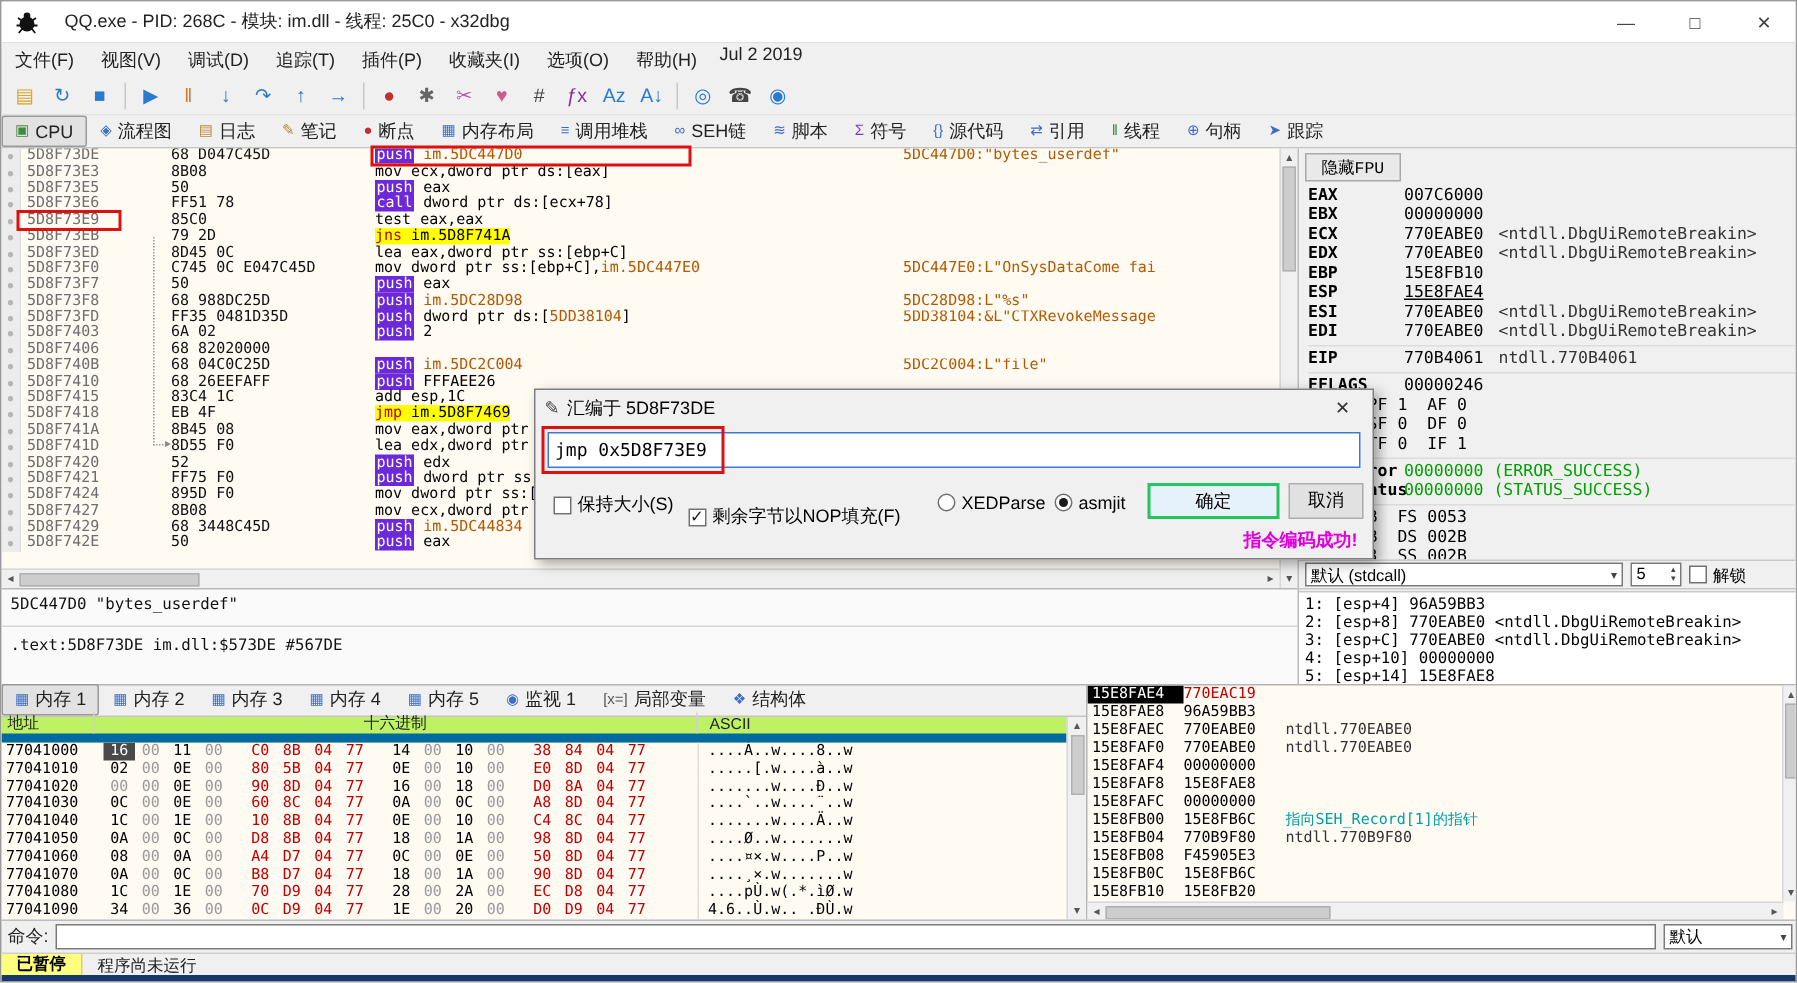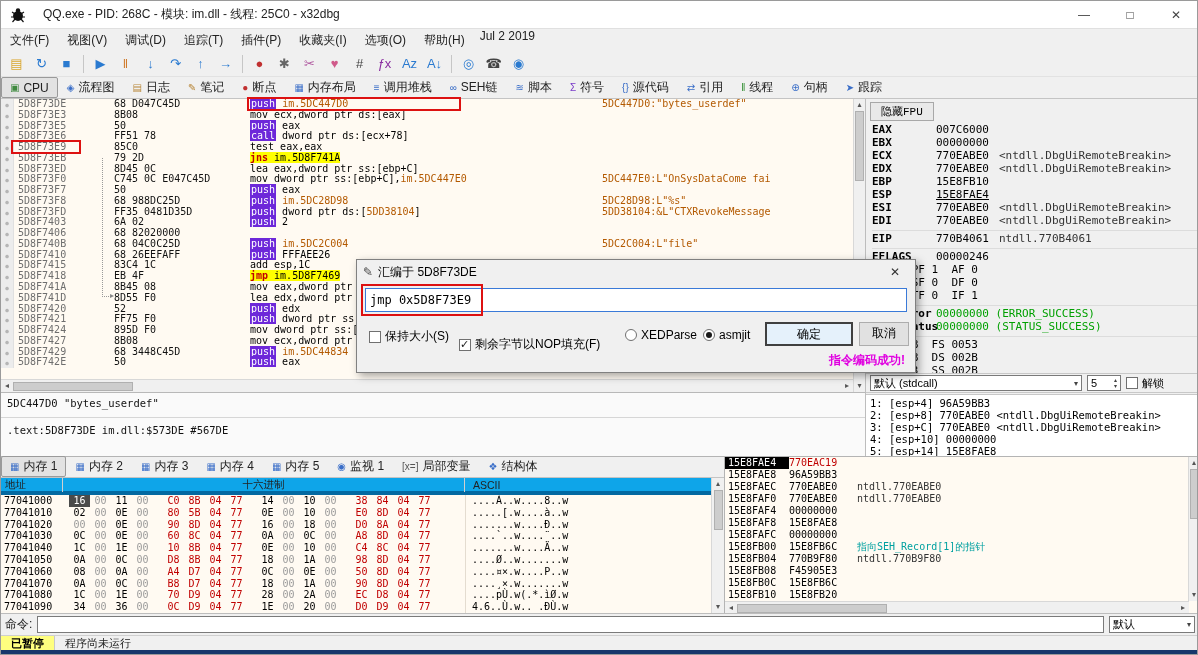--- a/index.html
+++ b/index.html
@@ -38,21 +38,21 @@
   .drow{display:flex;height:10.77px;line-height:10.8px;white-space:pre}
   .d-gutter{width:13px;flex:none;background:#ececec;border-right:1px solid #e0e0e0;color:#b5b5b5;font-size:6px;text-align:center;line-height:11px}
   .d-addr{width:84px;flex:none;padding-left:4px;color:#6e6e6e}
   .d-arrow{width:16px;flex:none}
   .d-bytes{width:136px;flex:none;color:#111}
   .d-instr{width:352px;flex:none;color:#000}
   .d-comment{flex:1;color:#555;overflow:hidden}
   .comment-str{color:#b35900}
   .mn-chip{background:#6d28d9;color:#fff;padding:0 1px}
   .instr-jump{background:#ffff00}
-  .mn-jump{color:#c00000;font-weight:bold}
+  .mn-jump{color:#c00000;font-weight:normal}
   .op-addr{color:#b35900}
   .jumpline{position:absolute;left:101px;top:157px;width:9px;height:139px;border-left:1px dotted #999;border-bottom:1px dotted #999;z-index:5}
   .jumparrow{position:absolute;left:109px;top:290px;font-size:8px;color:#888;z-index:5}
 
   
   .redbox{position:absolute;border:2px solid #dd1111;z-index:30;pointer-events:none}
   #rb1{left:246px;top:96px;width:214px;height:14px}
   #rb2{left:10px;top:139px;width:70px;height:14px}
 
   
@@ -97,21 +97,21 @@
   .box.on::after{content:"✓";position:absolute;left:0px;top:-2px;font-size:11px;color:#1a1a1a}
   .radio{display:flex;align-items:center;gap:4px}
   .circ{width:12px;height:12px;border:1px solid #707070;border-radius:50%;background:#fff;display:inline-block;position:relative}
   .circ.on::after{content:"";position:absolute;left:2px;top:2px;width:6px;height:6px;border-radius:50%;background:#1a1a1a}
 
   .args{position:absolute;left:0;top:295px;width:334px;height:62px;background:#fff;border-top:1px solid #c8c8c8;font-family:"DejaVu Sans Mono","Liberation Mono",monospace;font-size:10.5px;padding:2px 4px;color:#000;overflow:hidden}
   .argline{height:12px;line-height:12px;white-space:pre}
 
   
   .mempane{position:absolute;left:0;top:477px;width:723px;height:135px;background:#fffaf2}
-  .mem-header{height:17px;background:#0ea5e9;border-bottom:4px solid #0369a1;display:flex;font-size:10.5px;align-items:center;color:#222}
+  .mem-header{height:17px;background:#bef264;border-bottom:6px solid #0369a1;display:flex;font-size:10.5px;align-items:flex-end;color:#222}
   .mh-addr{width:62px;padding-left:4px;border-right:1px solid #d0d0d0}
   .mh-hex{width:402px;text-align:center;border-right:1px solid #d0d0d0}
   .mh-ascii{flex:1;padding-left:8px}
   .membody{height:118px;overflow:hidden}
   .m-row{display:flex;height:11.8px;line-height:11.8px;font-family:"DejaVu Sans Mono","Liberation Mono",monospace;font-size:10px}
   .m-addr{width:62px;flex:none;padding-left:3px;color:#000}
   .m-hex{width:402px;flex:none;display:flex;padding-left:6px}
   .m-byte{width:21px;flex:none;text-align:center;color:#000}
   .m-byte.grp{margin-right:10px}
   .m-byte.b0{color:#9a9a9a}
@@ -147,21 +147,21 @@
   .dlg-title{height:24px;display:flex;align-items:center;padding:0 6px;color:#000}
   .dlg-title-ic{margin-right:5px;font-size:12px;color:#444}
   .dlg-close{margin-left:auto;width:28px;text-align:center;color:#333}
   .dlg-input{position:absolute;left:8px;top:28px;width:542px;height:24px;border:1px solid #3a7ad8;background:#fff;font-family:"DejaVu Sans Mono","Liberation Mono",monospace;font-size:12px;padding:0 4px}
   .dlg-redbox{position:absolute;left:4px;top:24px;width:122px;height:32px;border:2px solid #dd1111;pointer-events:none}
   .dlg-cb1{position:absolute;left:12px;top:68px}
   .dlg-cb2{position:absolute;left:102px;top:76px}
   .dlg-r1{position:absolute;left:268px;top:68px}
   .dlg-r2{position:absolute;left:346px;top:68px}
   .btn{position:absolute;height:24px;text-align:center;line-height:21px;background:#e1e1e1;border:1px solid #adadad}
-  .btn.ok{left:408px;top:62px;width:88px;border:2px solid #404040;background:#e5f1fb}
+  .btn.ok{left:408px;top:62px;width:88px;border:2px solid #22c55e;background:#e5f1fb}
   .btn.cancel{left:502px;top:62px;width:50px}
   .dlg-status{position:absolute;right:10px;top:92px;color:#e000e0;font-weight:bold}
 </style>
 </head>
 <body>
 
 <div class="app">
 
   <div class="titlebar">
     <svg class="app-icon" viewBox="0 0 18 18">

